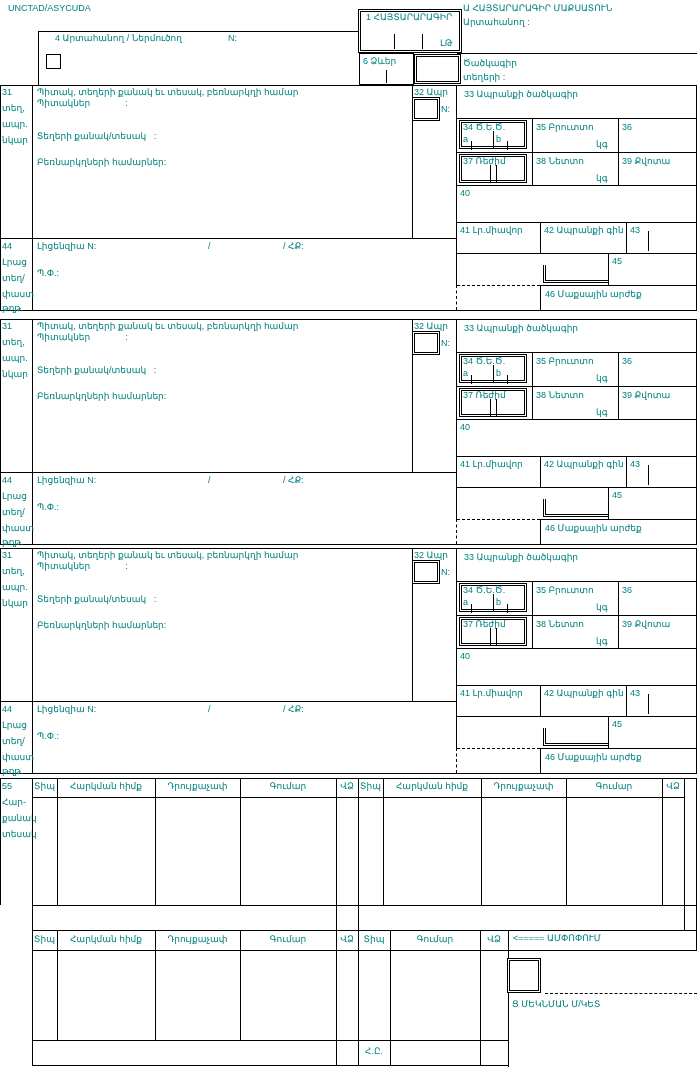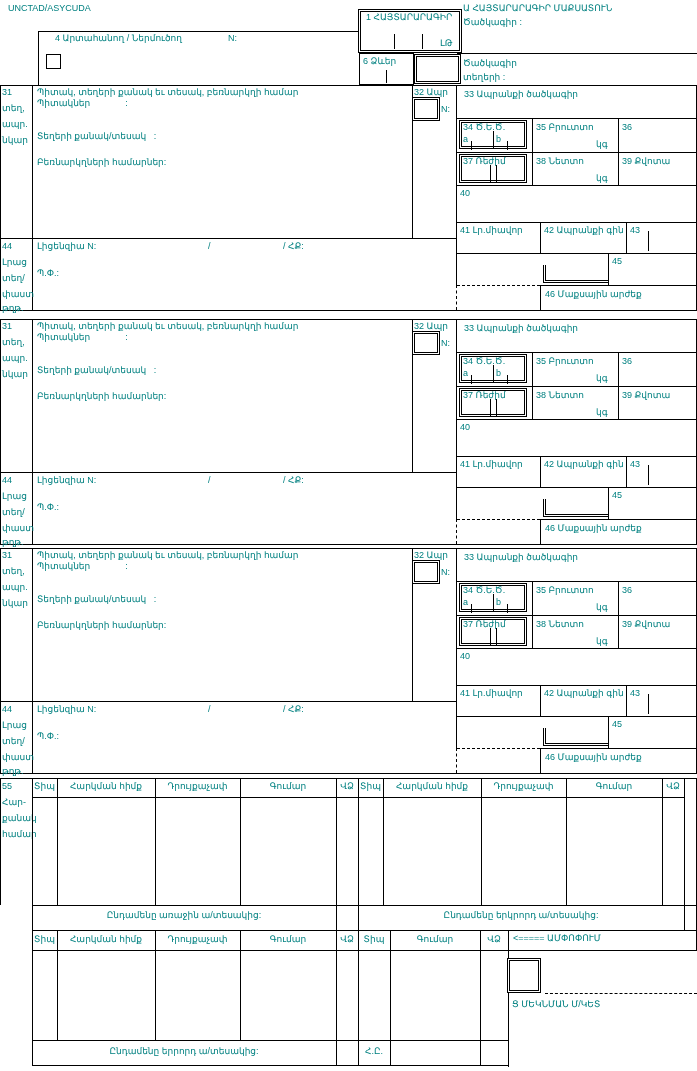--- a/index.html
+++ b/index.html
@@ -34,31 +34,31 @@
   <div class="vl" style="left:394px;top:34px;height:15px"></div>
   <div class="vl" style="left:422px;top:34px;height:15px"></div>
   <div class="t" style="left:440px;top:38px">ԼԹ</div>
 
   <div class="sbox" style="left:359px;top:53px;width:53px;height:30px"></div>
   <div class="t" style="left:363px;top:56px">6 Ձևեր</div>
   <div class="vl" style="left:386px;top:70px;height:13px"></div>
   <div class="dbl" style="left:414px;top:54px;width:41px;height:24px"></div>
 
   <div class="t" style="left:463px;top:3px">Ա ՀԱՅՏԱՐԱՐԱԳԻՐ ՄԱՔՍԱՏՈՒՆ</div>
-  <div class="t" style="left:463px;top:17px">Ծածկագիր :</div>
+  <div class="t" style="left:463px;top:17px">Արտահանող :</div>
   <div class="hl" style="left:457px;top:53px;width:240px"></div>
   <div class="t" style="left:463px;top:58px">Ծածկագիր</div>
   <div class="t" style="left:463px;top:72px">տեղերի :</div>
 
   <div class="hl" style="left:0;top:778px;width:697px"></div>
   <div class="vl" style="left:0;top:778px;height:127px"></div>
   <div class="t" style="left:2px;top:781px">55</div>
   <div class="t" style="left:2px;top:797px">Հար-</div>
   <div class="t" style="left:2px;top:813px">քանակ</div>
-  <div class="t" style="left:2px;top:829px">համար</div>
+  <div class="t" style="left:2px;top:829px">տեսակ</div>
 
   <div class="vl" style="left:32px;top:778px;height:287px"></div>
   <div class="vl" style="left:57px;top:778px;height:127px"></div>
   <div class="vl" style="left:155px;top:778px;height:127px"></div>
   <div class="vl" style="left:240px;top:778px;height:127px"></div>
   <div class="vl" style="left:336px;top:778px;height:287px"></div>
   <div class="vl" style="left:358px;top:778px;height:287px"></div>
   <div class="vl" style="left:383px;top:778px;height:127px"></div>
   <div class="vl" style="left:481px;top:778px;height:127px"></div>
   <div class="vl" style="left:566px;top:778px;height:127px"></div>
@@ -73,22 +73,20 @@
   <div class="t tc" style="left:240px;top:781px;width:96px">Գումար</div>
   <div class="t tc" style="left:336px;top:781px;width:22px">ՎՁ</div>
 
   <div class="t tc" style="left:358px;top:781px;width:25px">Տիպ</div>
   <div class="t tc" style="left:383px;top:781px;width:98px">Հարկման հիմք</div>
   <div class="t tc" style="left:481px;top:781px;width:85px">Դրույքաչափ</div>
   <div class="t tc" style="left:566px;top:781px;width:96px">Գումար</div>
   <div class="t tc" style="left:662px;top:781px;width:22px">ՎՁ</div>
 
   <div class="hl" style="left:32px;top:905px;width:665px"></div>
-  <div class="t tc" style="left:32px;top:910px;width:304px">Ընդամենը առաջին ա/տեսակից:</div>
-  <div class="t tc" style="left:358px;top:910px;width:326px">Ընդամենը երկրորդ ա/տեսակից:</div>
   <div class="hl" style="left:32px;top:930px;width:665px"></div>
 
   <div class="t tc" style="left:32px;top:934px;width:25px">Տիպ</div>
   <div class="t tc" style="left:57px;top:934px;width:98px">Հարկման հիմք</div>
   <div class="t tc" style="left:155px;top:934px;width:85px">Դրույքաչափ</div>
   <div class="t tc" style="left:240px;top:934px;width:96px">Գումար</div>
   <div class="t tc" style="left:336px;top:934px;width:22px">ՎՁ</div>
   <div class="t tc" style="left:358px;top:934px;width:32px">Տիպ</div>
   <div class="t tc" style="left:390px;top:934px;width:90px">Գումար</div>
   <div class="t tc" style="left:480px;top:934px;width:28px">ՎՁ</div>
@@ -96,21 +94,20 @@
 
   <div class="vl" style="left:57px;top:930px;height:110px"></div>
   <div class="vl" style="left:155px;top:930px;height:110px"></div>
   <div class="vl" style="left:240px;top:930px;height:110px"></div>
   <div class="vl" style="left:390px;top:930px;height:135px"></div>
   <div class="vl" style="left:480px;top:930px;height:135px"></div>
   <div class="vl" style="left:508px;top:930px;height:137px"></div>
   <div class="hl" style="left:32px;top:950px;width:665px"></div>
   <div class="hl" style="left:32px;top:1040px;width:476px"></div>
   <div class="hl" style="left:32px;top:1065px;width:477px"></div>
-  <div class="t tc" style="left:32px;top:1046px;width:304px">Ընդամենը երրորդ ա/տեսակից:</div>
   <div class="t tc" style="left:358px;top:1046px;width:32px">Հ.Ը.</div>
 
   <div class="dbl" style="left:507px;top:958px;width:28px;height:29px"></div>
   <div class="dh" style="left:545px;top:993px;width:152px"></div>
   <div class="t" style="left:512px;top:999px">Ց ՄԵԿՆՄԱՆ Մ/ԿԵՏ</div>
 
 <div class="iblock" style="top: 85px;">
   <div class="hl" style="left:0;top:0;width:697px"></div>
   <div class="hl" style="left:0;top:225px;width:697px"></div>
   <div class="vl" style="left:0;top:0;height:225px"></div>

